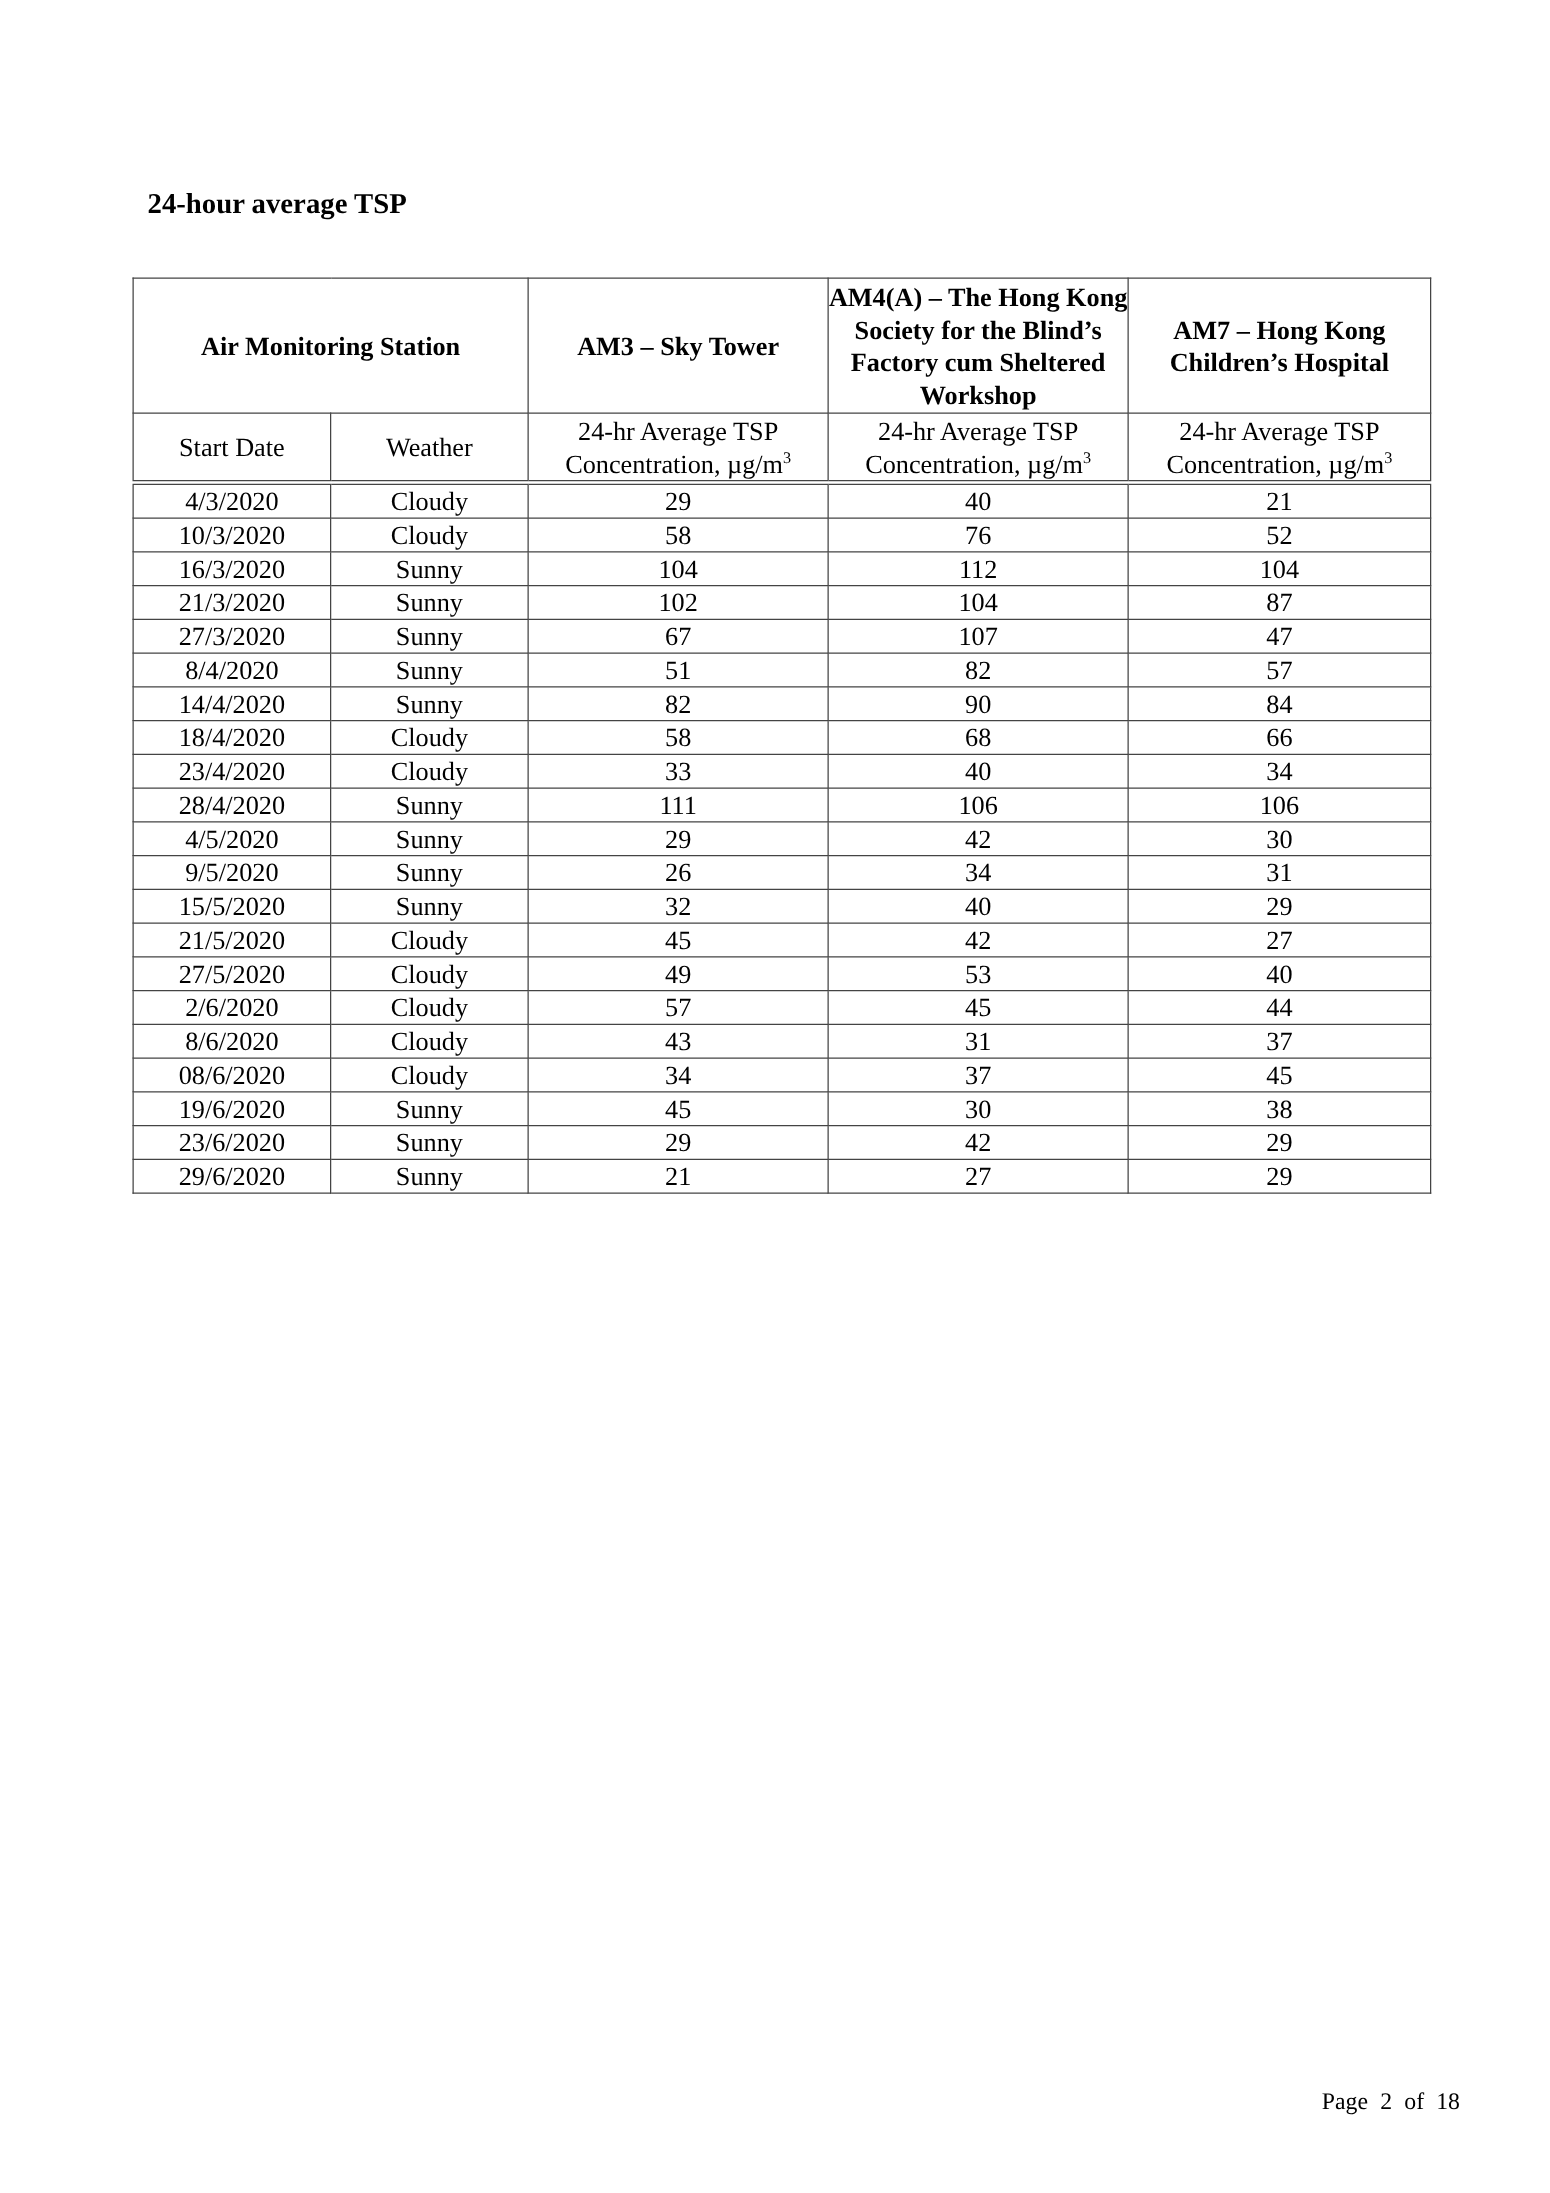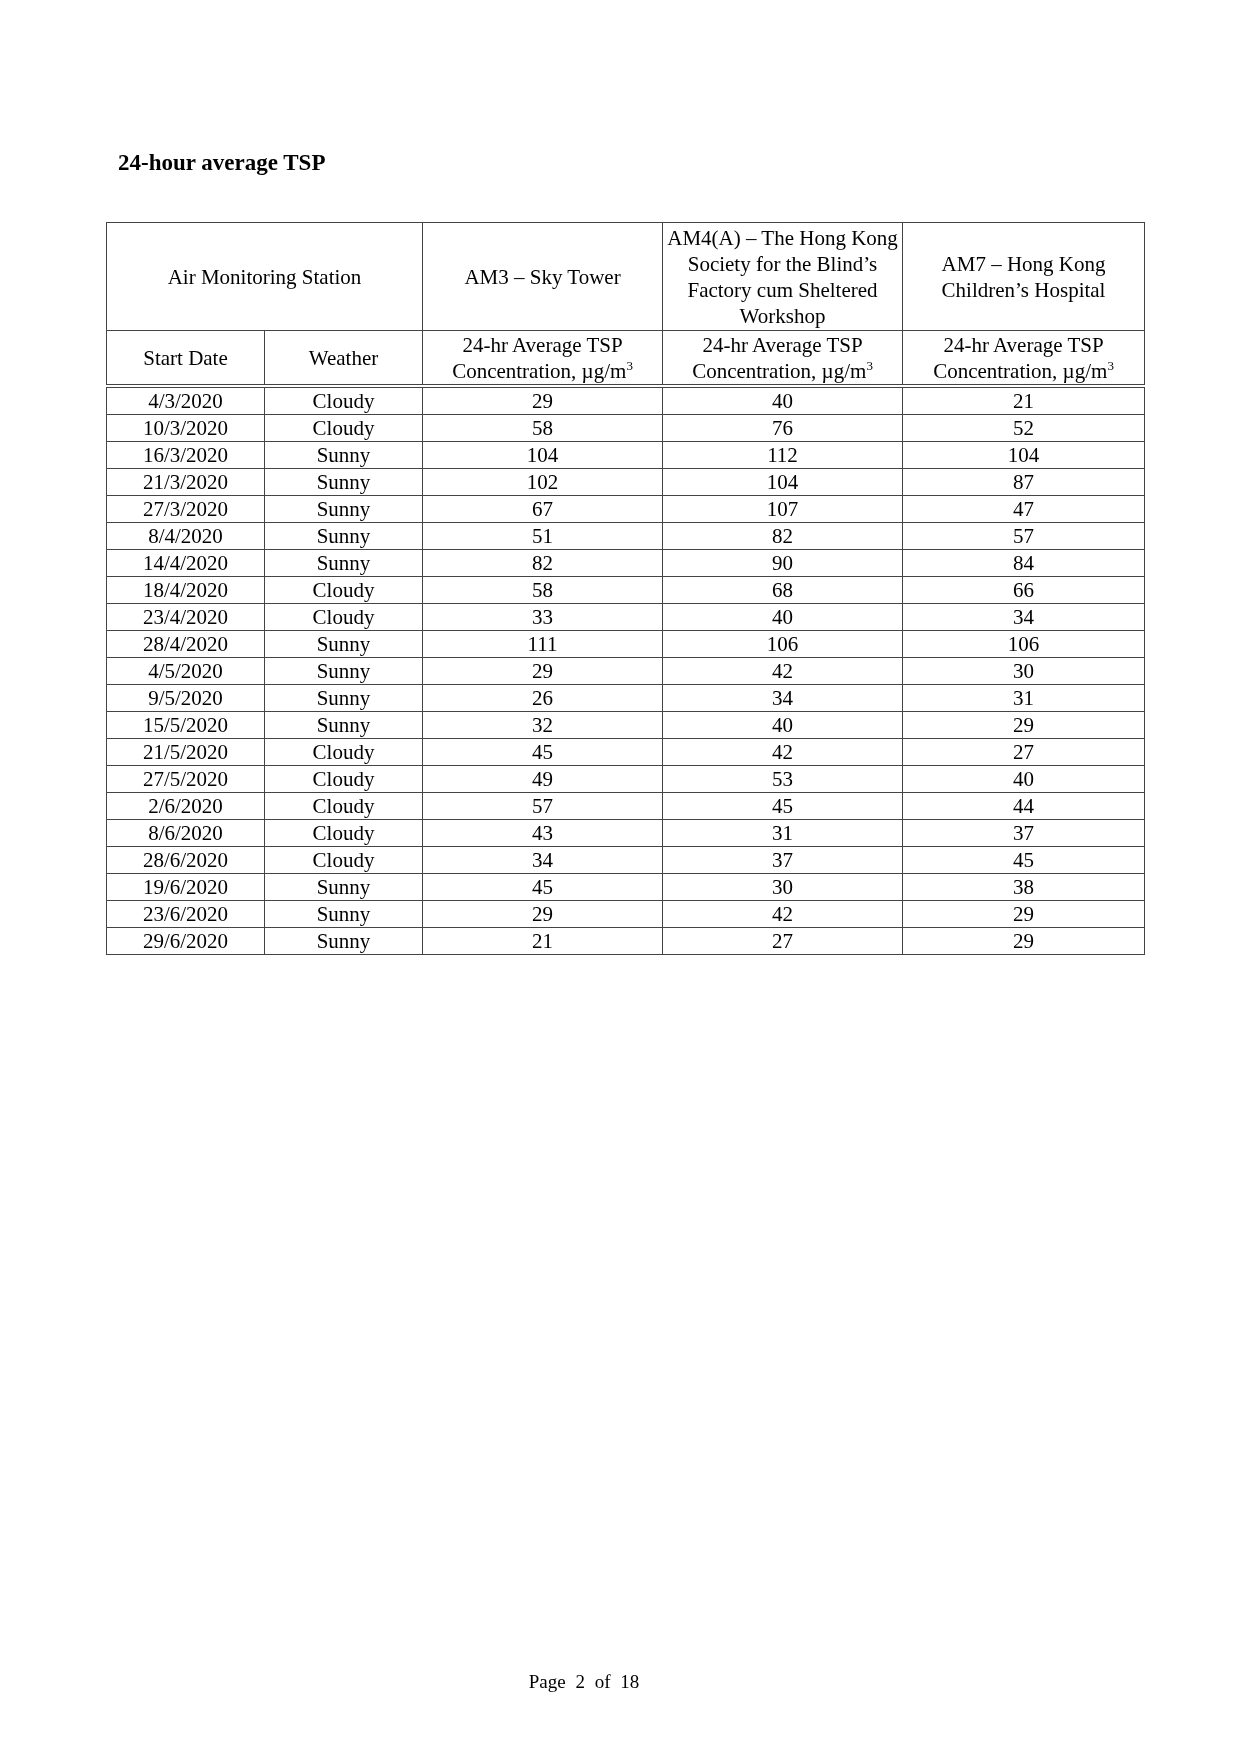--- a/index.html
+++ b/index.html
@@ -38,21 +38,21 @@
     table.tsp col.c-am4 { width: 240px; }
     table.tsp col.c-am7 { width: 242px; }
     table.tsp th, table.tsp td {
       border: 1.5px solid #444;
       text-align: center;
       vertical-align: middle;
       padding: 0;
     }
     tr.head1 th {
       height: 107px;
-      font-weight: normal;
+      font-weight: bold;
       font-size: 21px;
       line-height: 26px;
     }
     tr.head2 th {
       height: 53px;
       font-weight: normal;
       font-size: 21px;
       line-height: 26px;
       border-bottom: 4px double #444;
     }
@@ -60,21 +60,21 @@
       height: 26px;
       font-size: 21px;
       line-height: 24px;
     }
     .conc-label sup { font-size: 13px; vertical-align: super; line-height: 0; }
     .footer {
       position: absolute;
       left: 0;
       width: 1168px;
       top: 1671px;
-      text-align: center;
+      text-align: right;
       font-size: 19px;
       word-spacing: 5px;
     }
   </style>
 </head>
 <body>
 
 <h2 class="title">24-hour average TSP</h2>
 
 <table class="tsp">
@@ -223,21 +223,21 @@
         <td>44</td>
       </tr>
       <tr>
         <td>8/6/2020</td>
         <td>Cloudy</td>
         <td>43</td>
         <td>31</td>
         <td>37</td>
       </tr>
       <tr>
-        <td>28/6/2020</td>
+        <td>08/6/2020</td>
         <td>Cloudy</td>
         <td>34</td>
         <td>37</td>
         <td>45</td>
       </tr>
       <tr>
         <td>19/6/2020</td>
         <td>Sunny</td>
         <td>45</td>
         <td>30</td>

